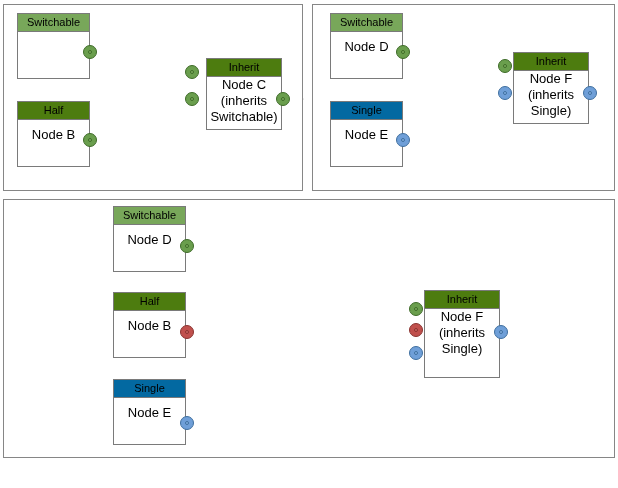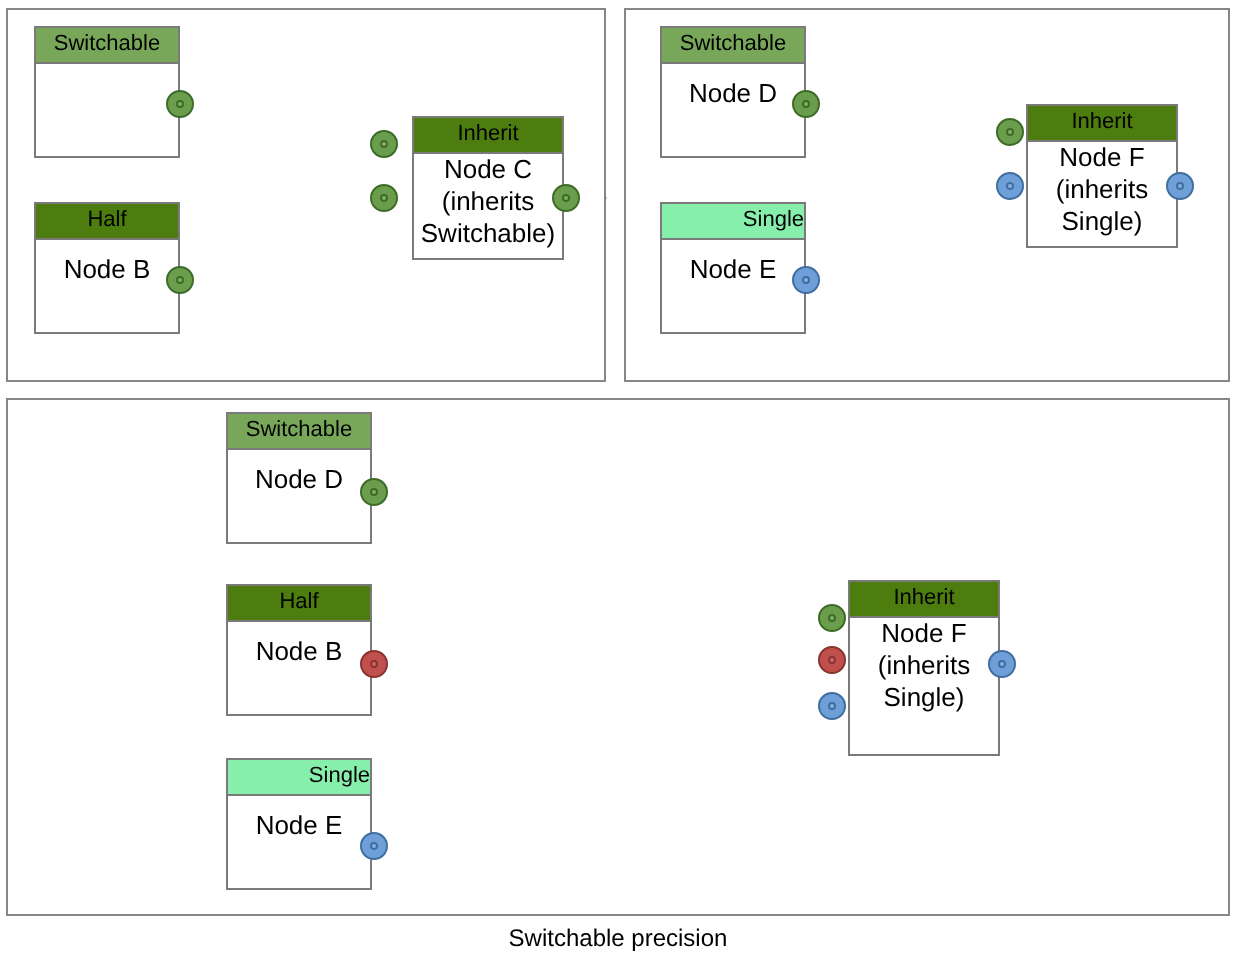--- a/index.html
+++ b/index.html
@@ -35,21 +35,21 @@
     height:18px;
     line-height:17px;
     text-align:center;
     font-size:11px;
     border-bottom:1px solid #7a7a7a;
     white-space:nowrap;
     overflow:hidden;
   }
   .hdr-switchable{background:#78a75a;}
   .hdr-half{background:#4d7c0f;}
-  .hdr-single{background:#86efac;text-align:right;}
+  .hdr-single{background:#0369a1;}
   .hdr-inherit{background:#4d7c0f;}
 
   .node-body{
     flex:1;
     display:flex;
     align-items:flex-start;
     justify-content:center;
     text-align:center;
     font-size:13px;
     line-height:16px;
@@ -202,15 +202,14 @@
         <div>(inherits</div>
         <div>Single)</div>
       </div>
     </div>
   </div>
   <div class="port port-green" style="left:409px;top:302px;"></div>
   <div class="port port-red" style="left:409px;top:323px;"></div>
   <div class="port port-blue" style="left:409px;top:346px;"></div>
   <div class="port port-blue" style="left:494px;top:325px;"></div>
 
-  <div class="caption" style="left:0;top:462px;">Switchable precision</div>
 
 </div>
 
 </body></html>

